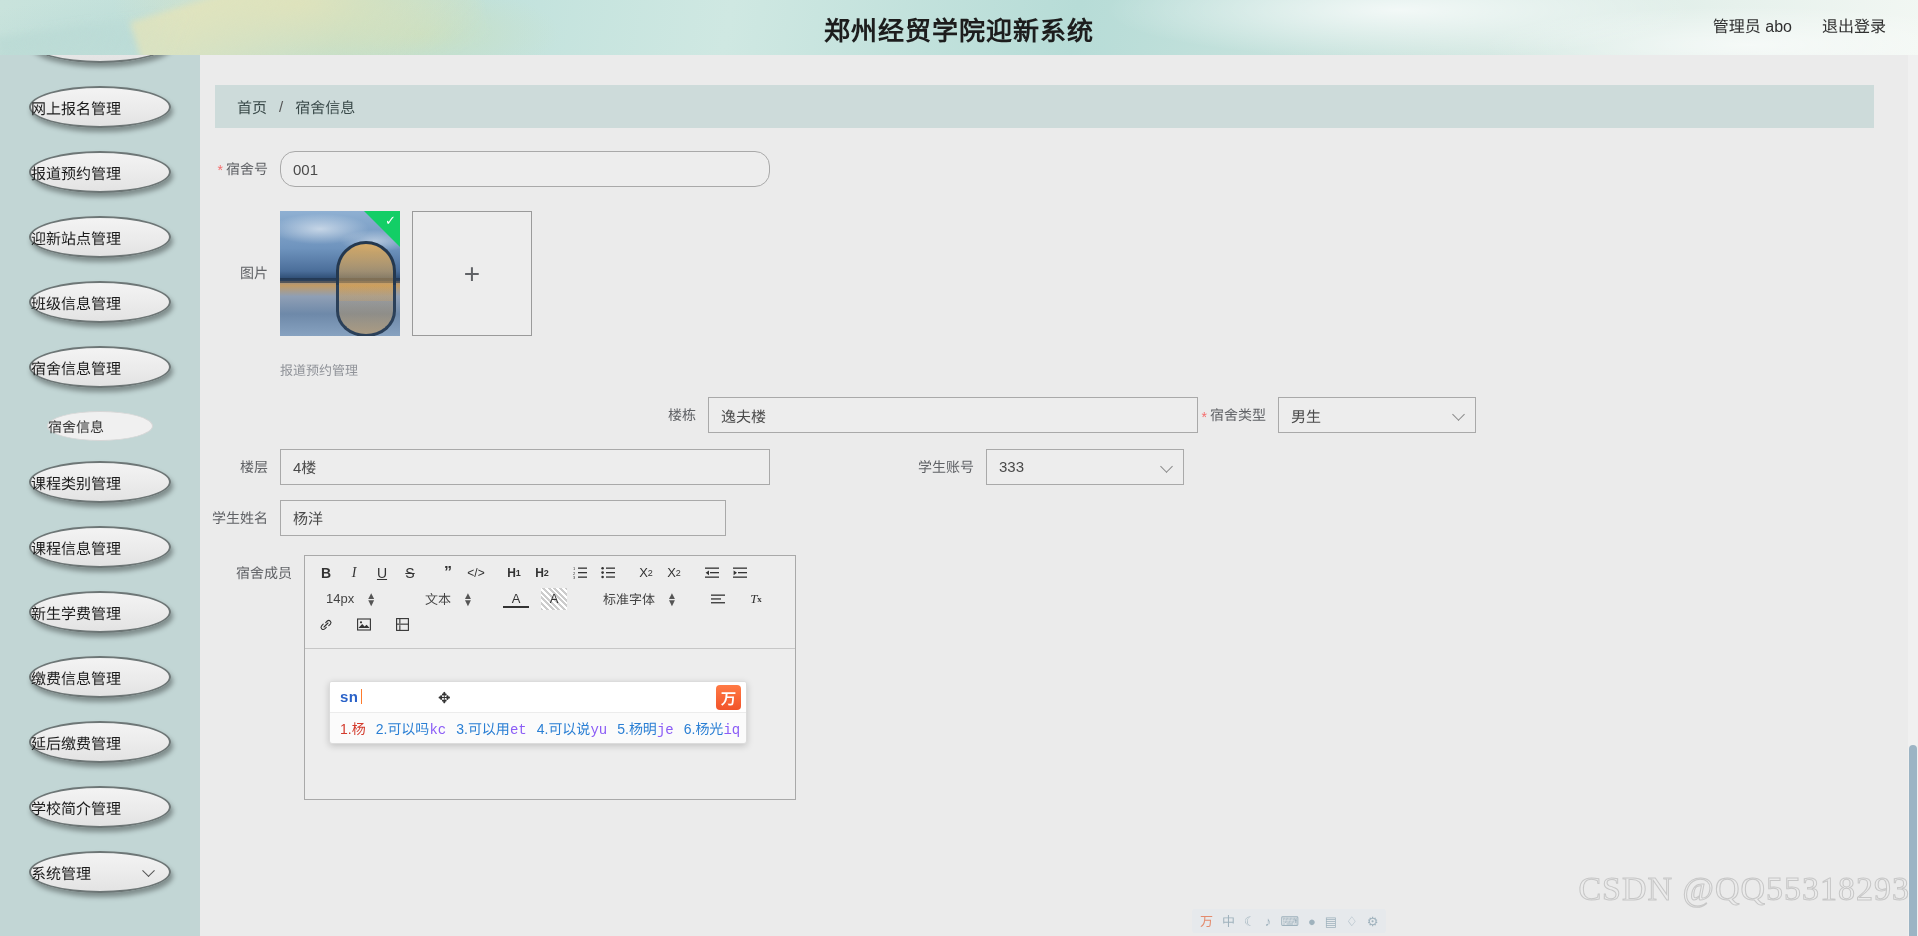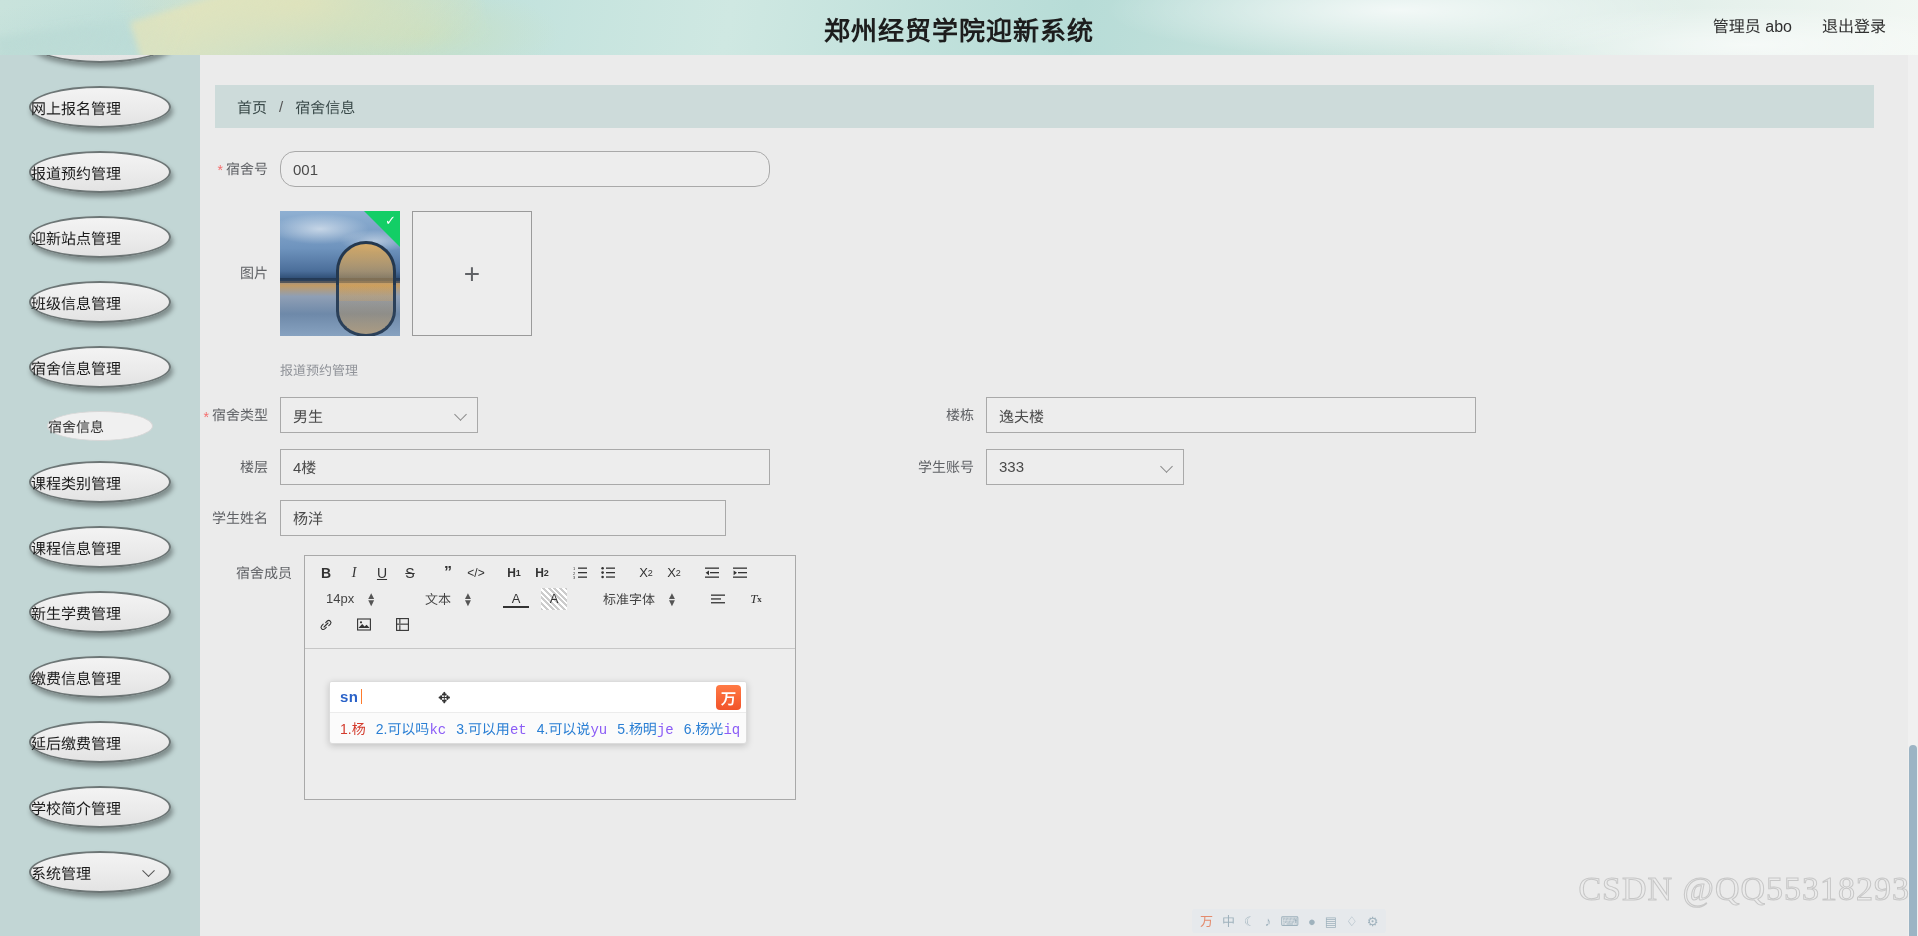--- a/index.html
+++ b/index.html
@@ -309,32 +309,32 @@
                 <div class="check">✓</div>
               </div>
               <div class="adder">+</div>
             </div>
             <div class="uphint">报道预约管理</div>
           </div>
         </div>
       </div>
 
       <div class="row" style="margin-top:18px;">
+        <div class="field" style="margin-left:423px;">
+          <div class="flabel" style="width:85px;">楼栋</div>
+          <input class="inp" style="width: 490px;" value="逸夫楼">
+        </div>
         <div class="field">
           <div class="flabel" style="width:80px;">
             <span class="req">*</span><span>宿舍类型</span>
           </div>
           <div class="sel">
             <input class="inp" style="width: 198px;" readonly="" value="男生">
             <span class="arrow"></span>
           </div>
-        </div>
-        <div class="field" style="margin-left:423px;">
-          <div class="flabel" style="width:85px;">楼栋</div>
-          <input class="inp" style="width: 490px;" value="逸夫楼">
         </div>
       </div>
 
       <div class="row" style="margin-top:14px;">
         <div class="field">
           <div class="flabel" style="width:80px;">楼层</div>
           <input class="inp" style="width: 490px;" value="4楼">
         </div>
         <div class="field" style="margin-left:131px;">
           <div class="flabel" style="width:85px;">学生账号</div>

